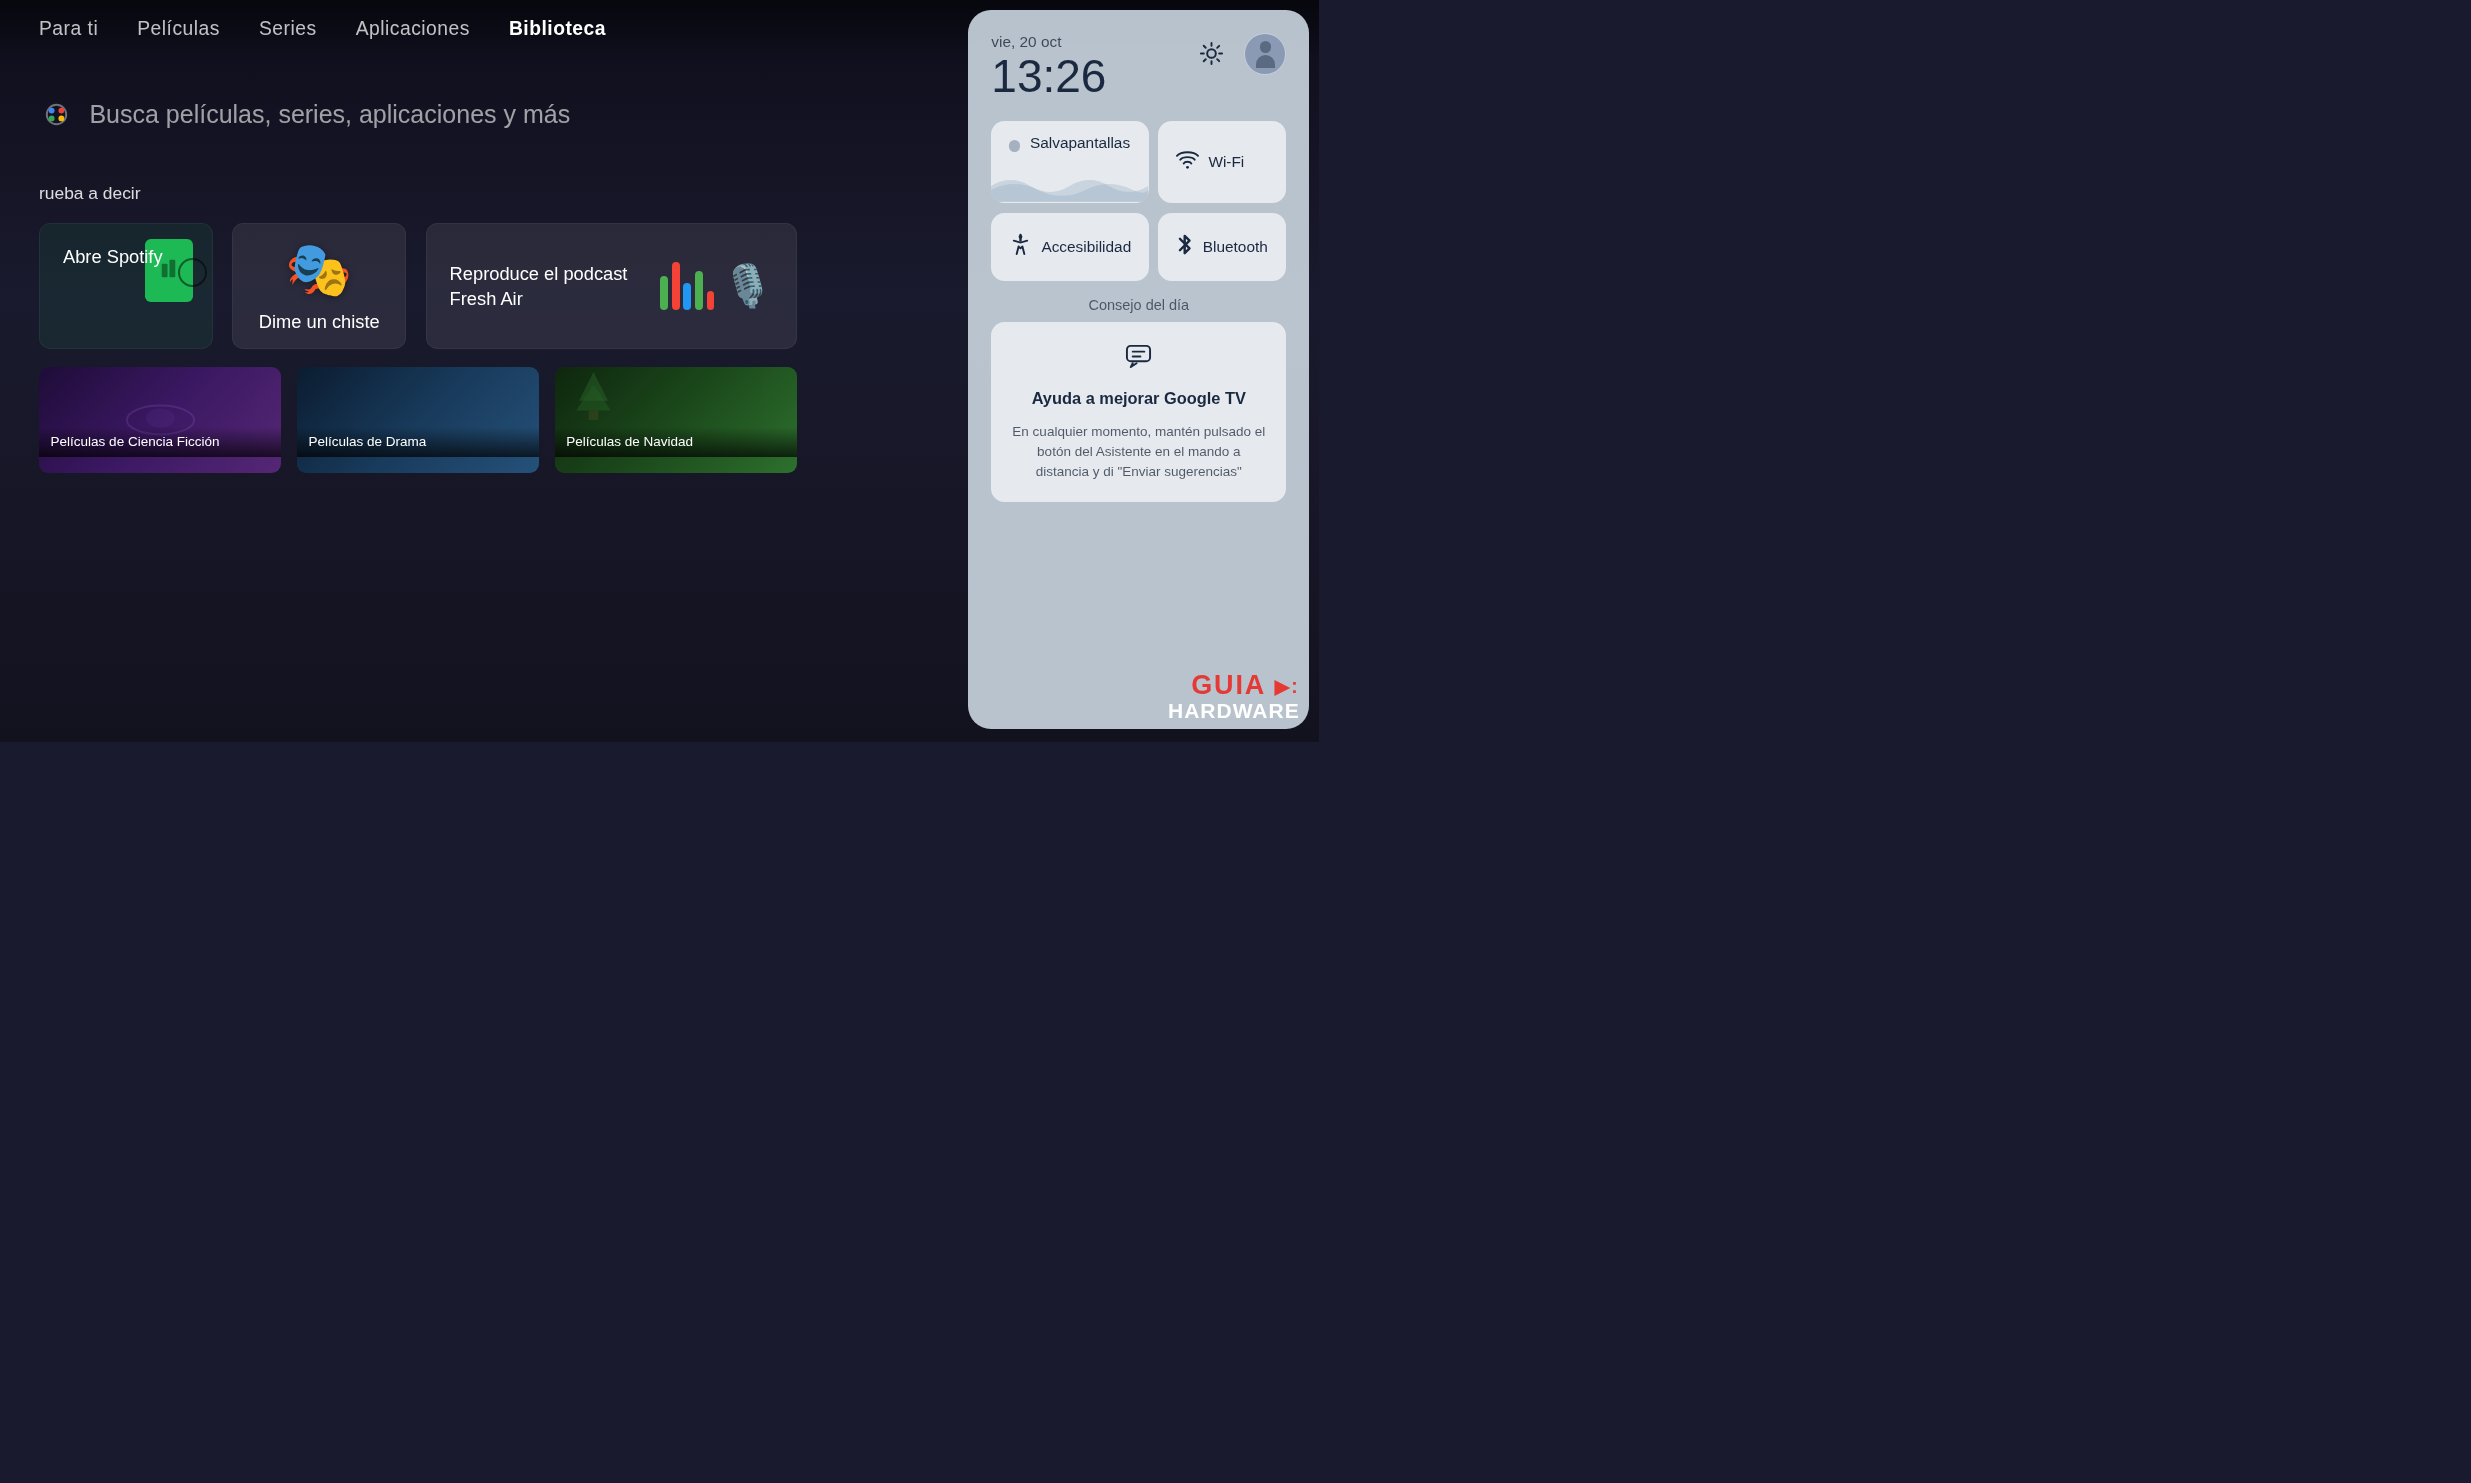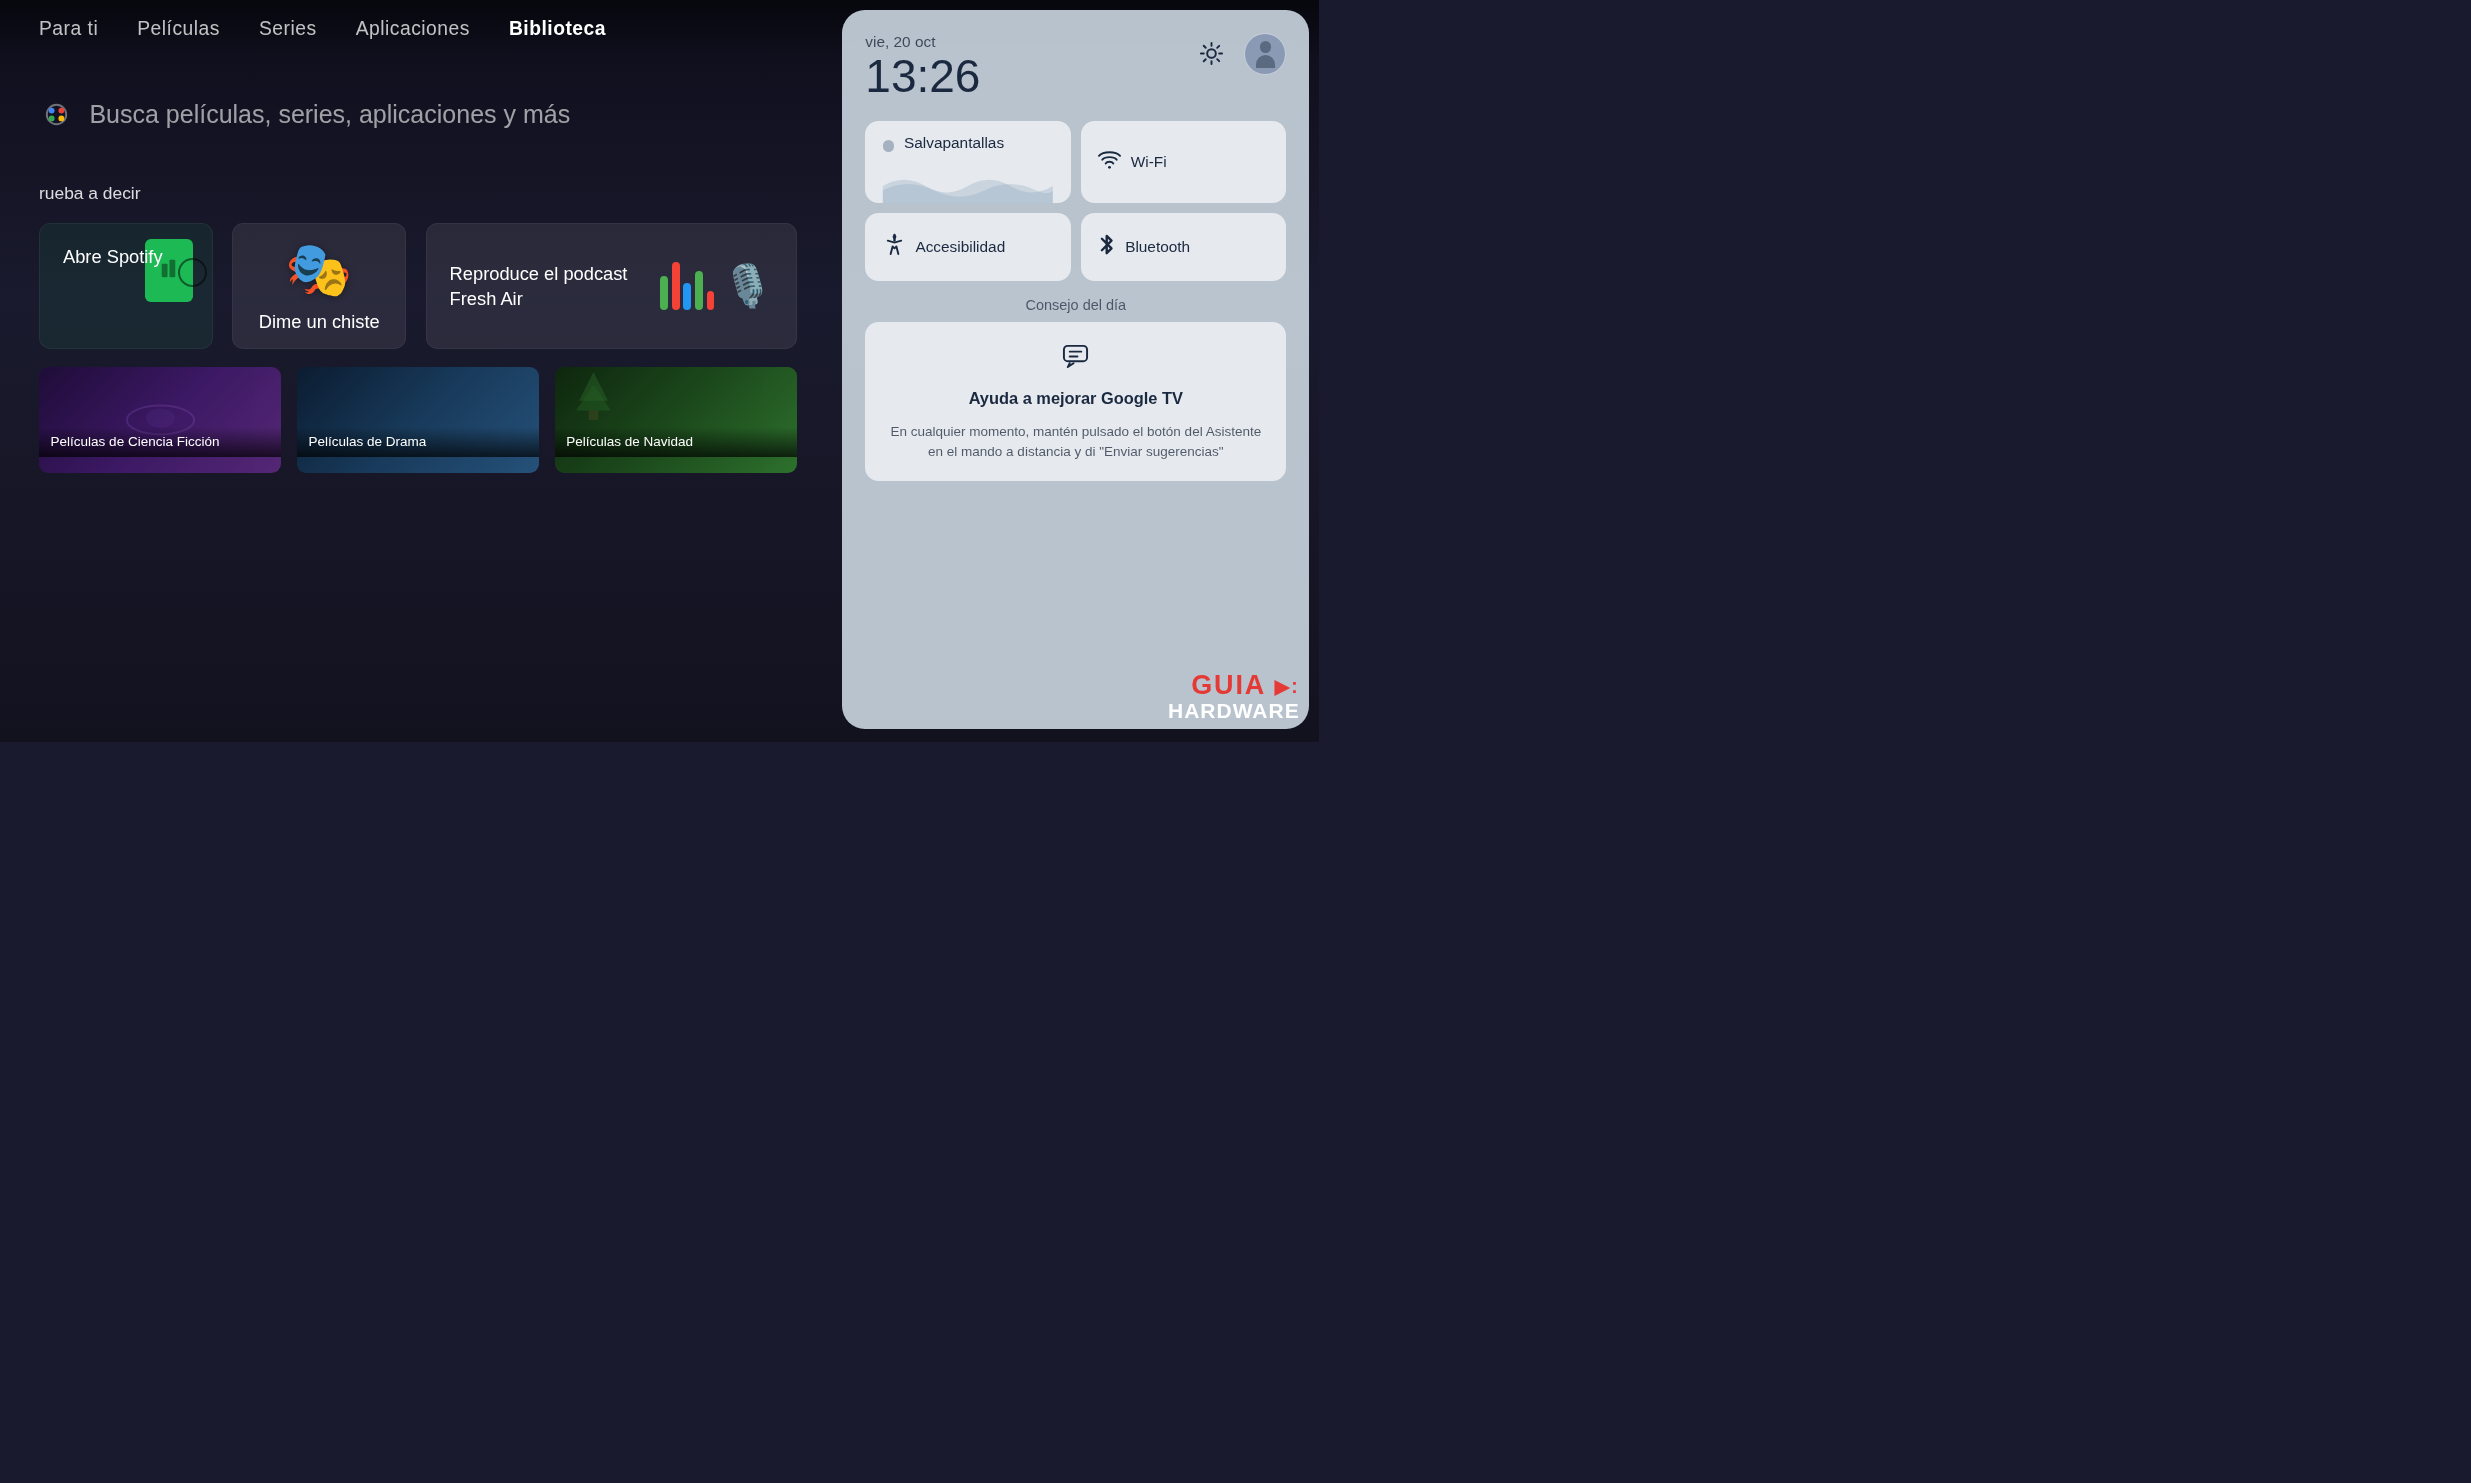--- a/index.html
+++ b/index.html
@@ -260,21 +260,21 @@
       height: 100%;
       background: linear-gradient(135deg, #0a1f0a 0%, #1a4a1a 50%, #2d7a2d 100%);
       opacity: 0.7;
     }
 
     
     .quick-settings-panel {
       position: absolute;
       top: 9.7px;
       right: 9.7px;
-      width: 467px;
+      width: 341px;
       height: 719px;
       background: rgba(200, 210, 220, 0.92);
       border-radius: 23px;
       padding: 23px;
       backdrop-filter: blur(19.3px);
       display: flex;
       flex-direction: column;
       gap: 15.4px;
     }
 

